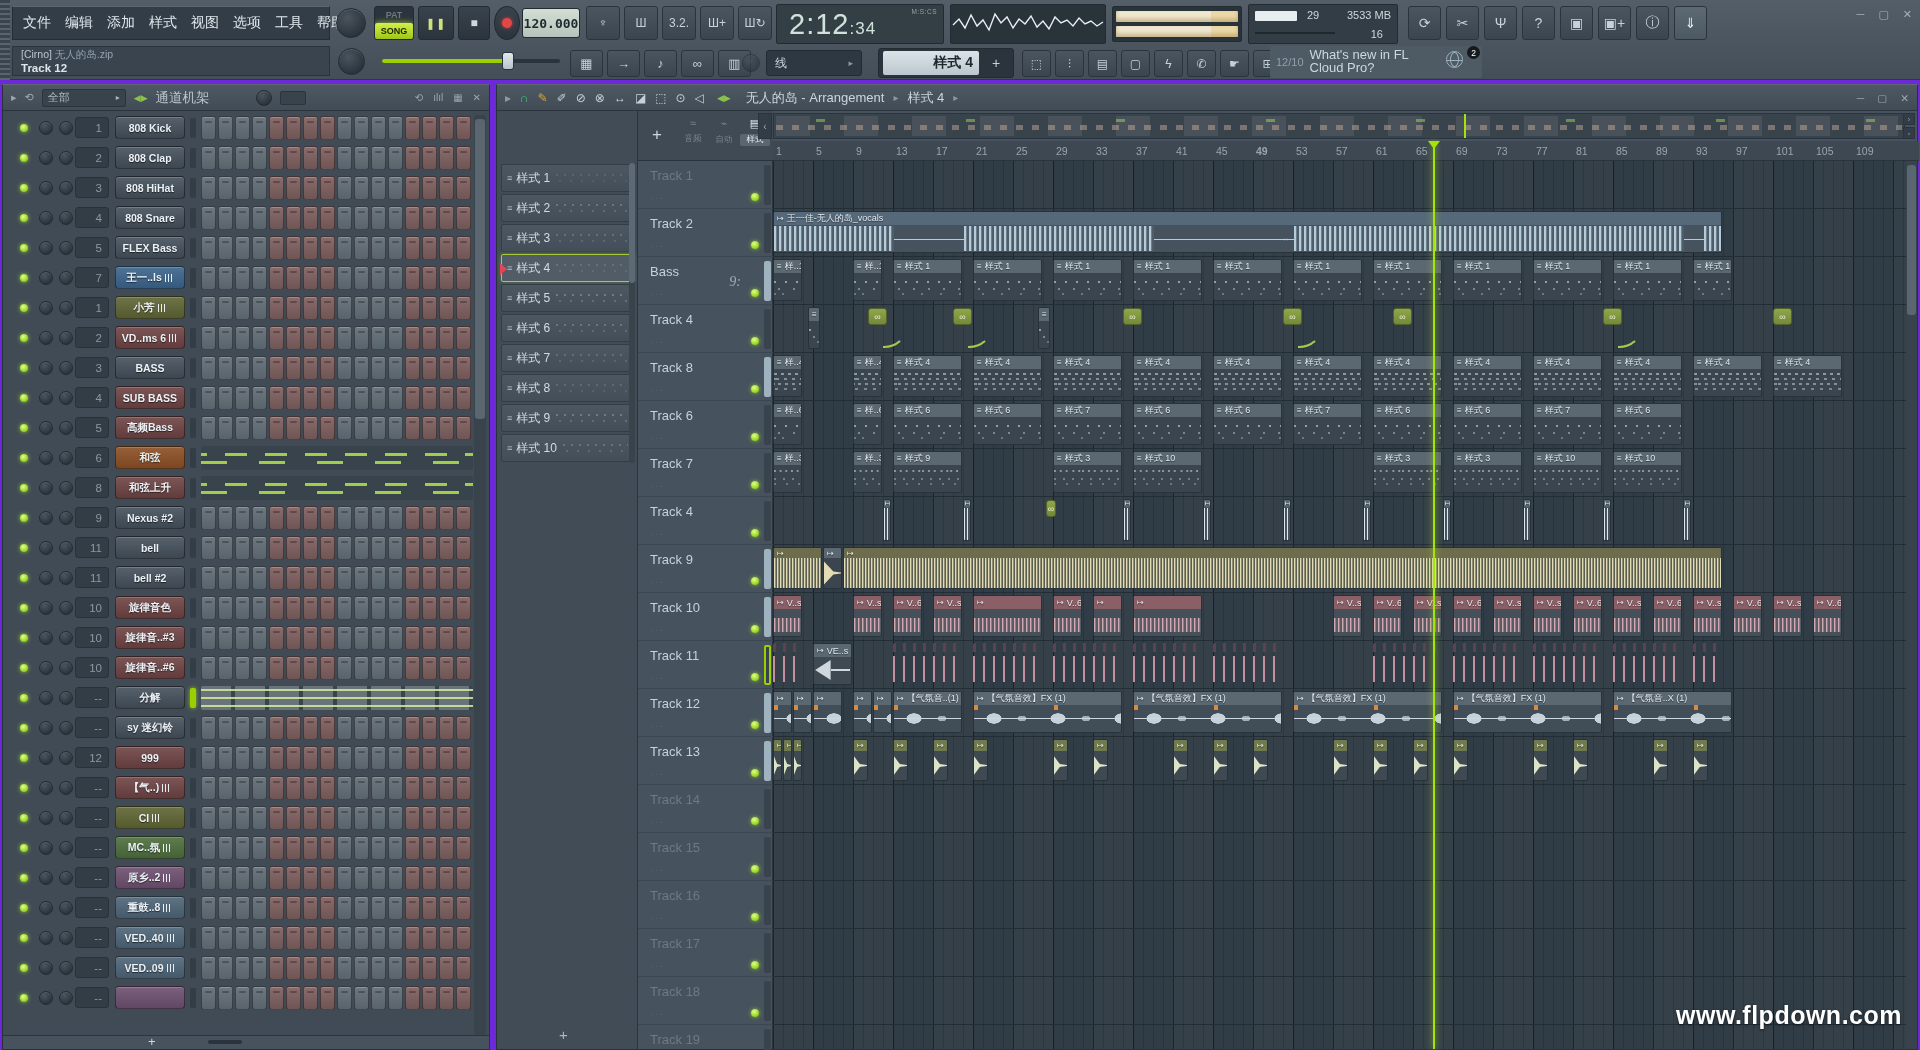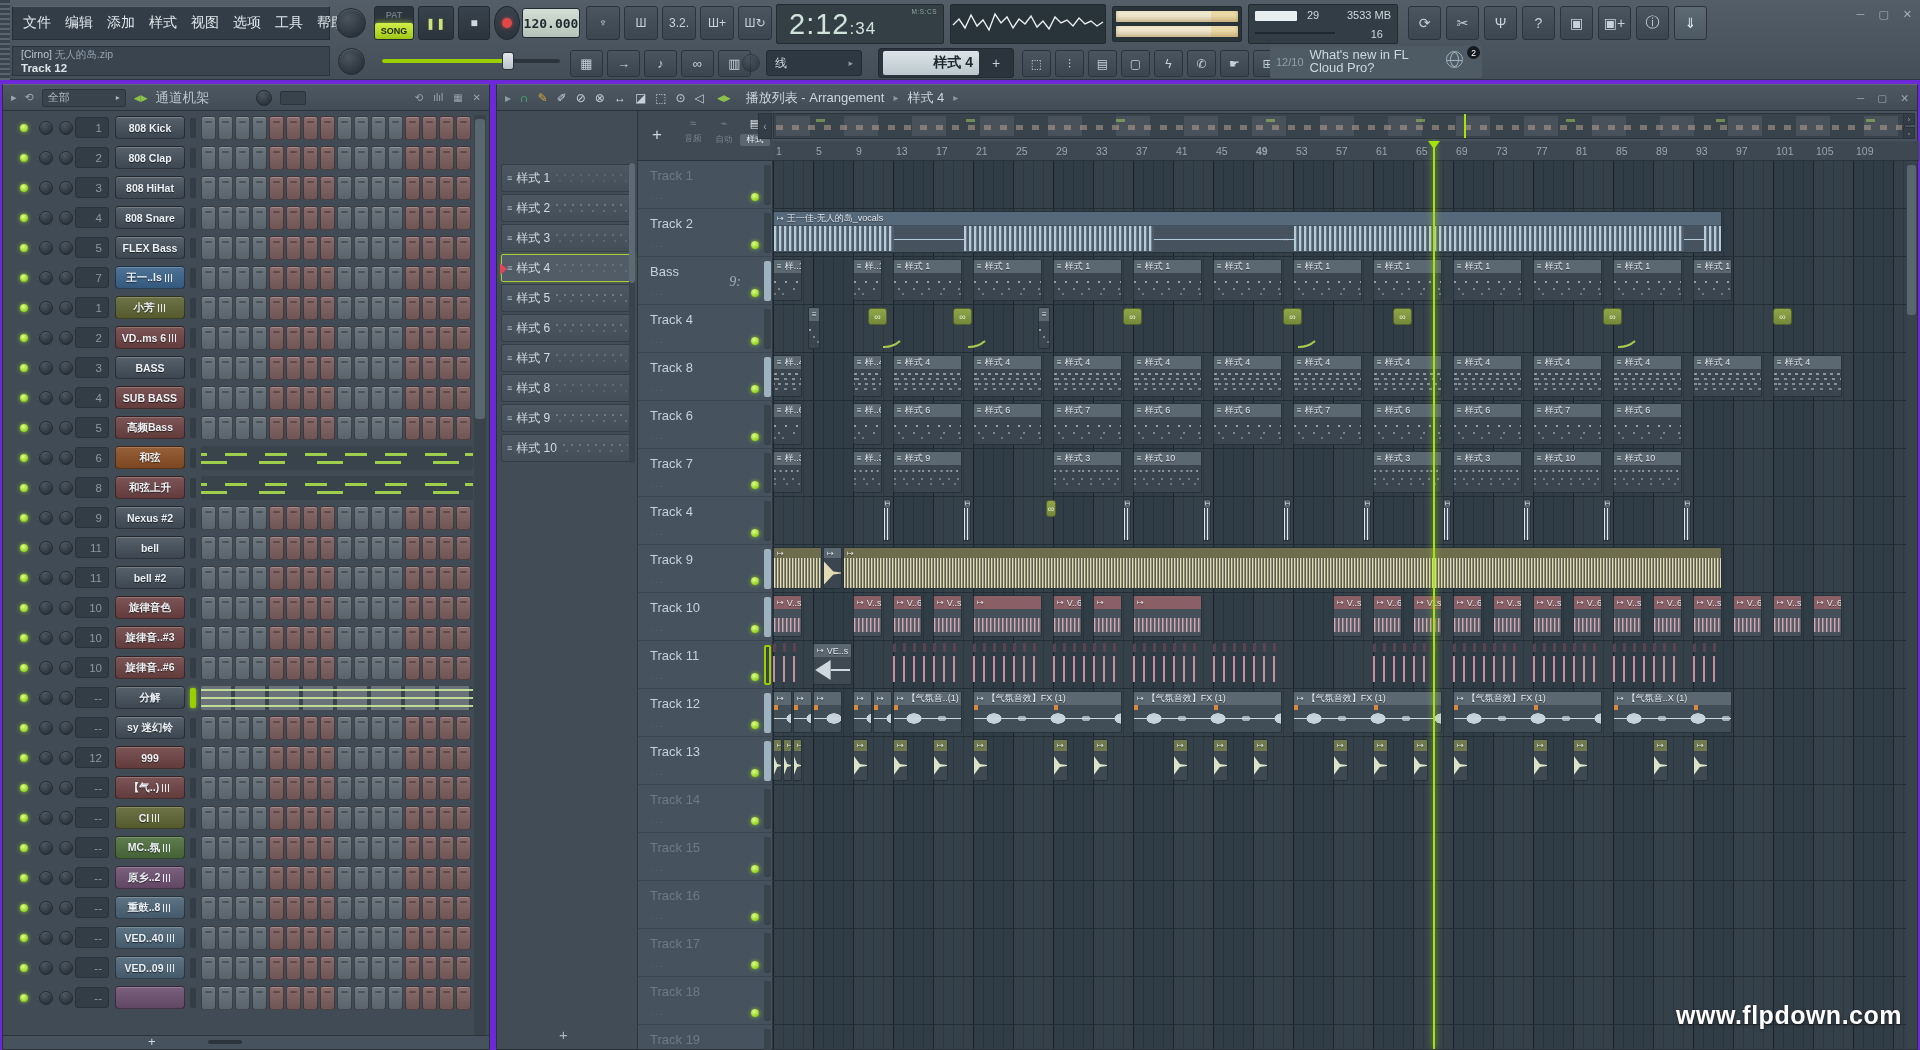--- a/index.html
+++ b/index.html
@@ -1112,21 +1112,21 @@
           <span class="pltool">✐</span>
           <span class="pltool">⊘</span>
           <span class="pltool">⊗</span>
           <span class="pltool">↔</span>
           <span class="pltool">◪</span>
           <span class="pltool">⬚</span>
           <span class="pltool">⊙</span>
           <span class="pltool">◁</span>
         </span>
       <span style="color:#8bc34a;font-size:9px;margin-left:4px">◀▶</span>
-      <span class="plname">播放列表 - Arrangement</span>
+      <span class="plname">无人的岛 - Arrangement</span>
       <span class="plsep">▸</span>
       <span class="plname" style="margin-left:0">样式 4</span>
       <span class="plsep">▸</span>
       <span class="plwin" id="plwinctl">
           <span>─</span>
           <span>▢</span>
           <span>✕</span>
         </span>
     </div>
     <div class="picker">

